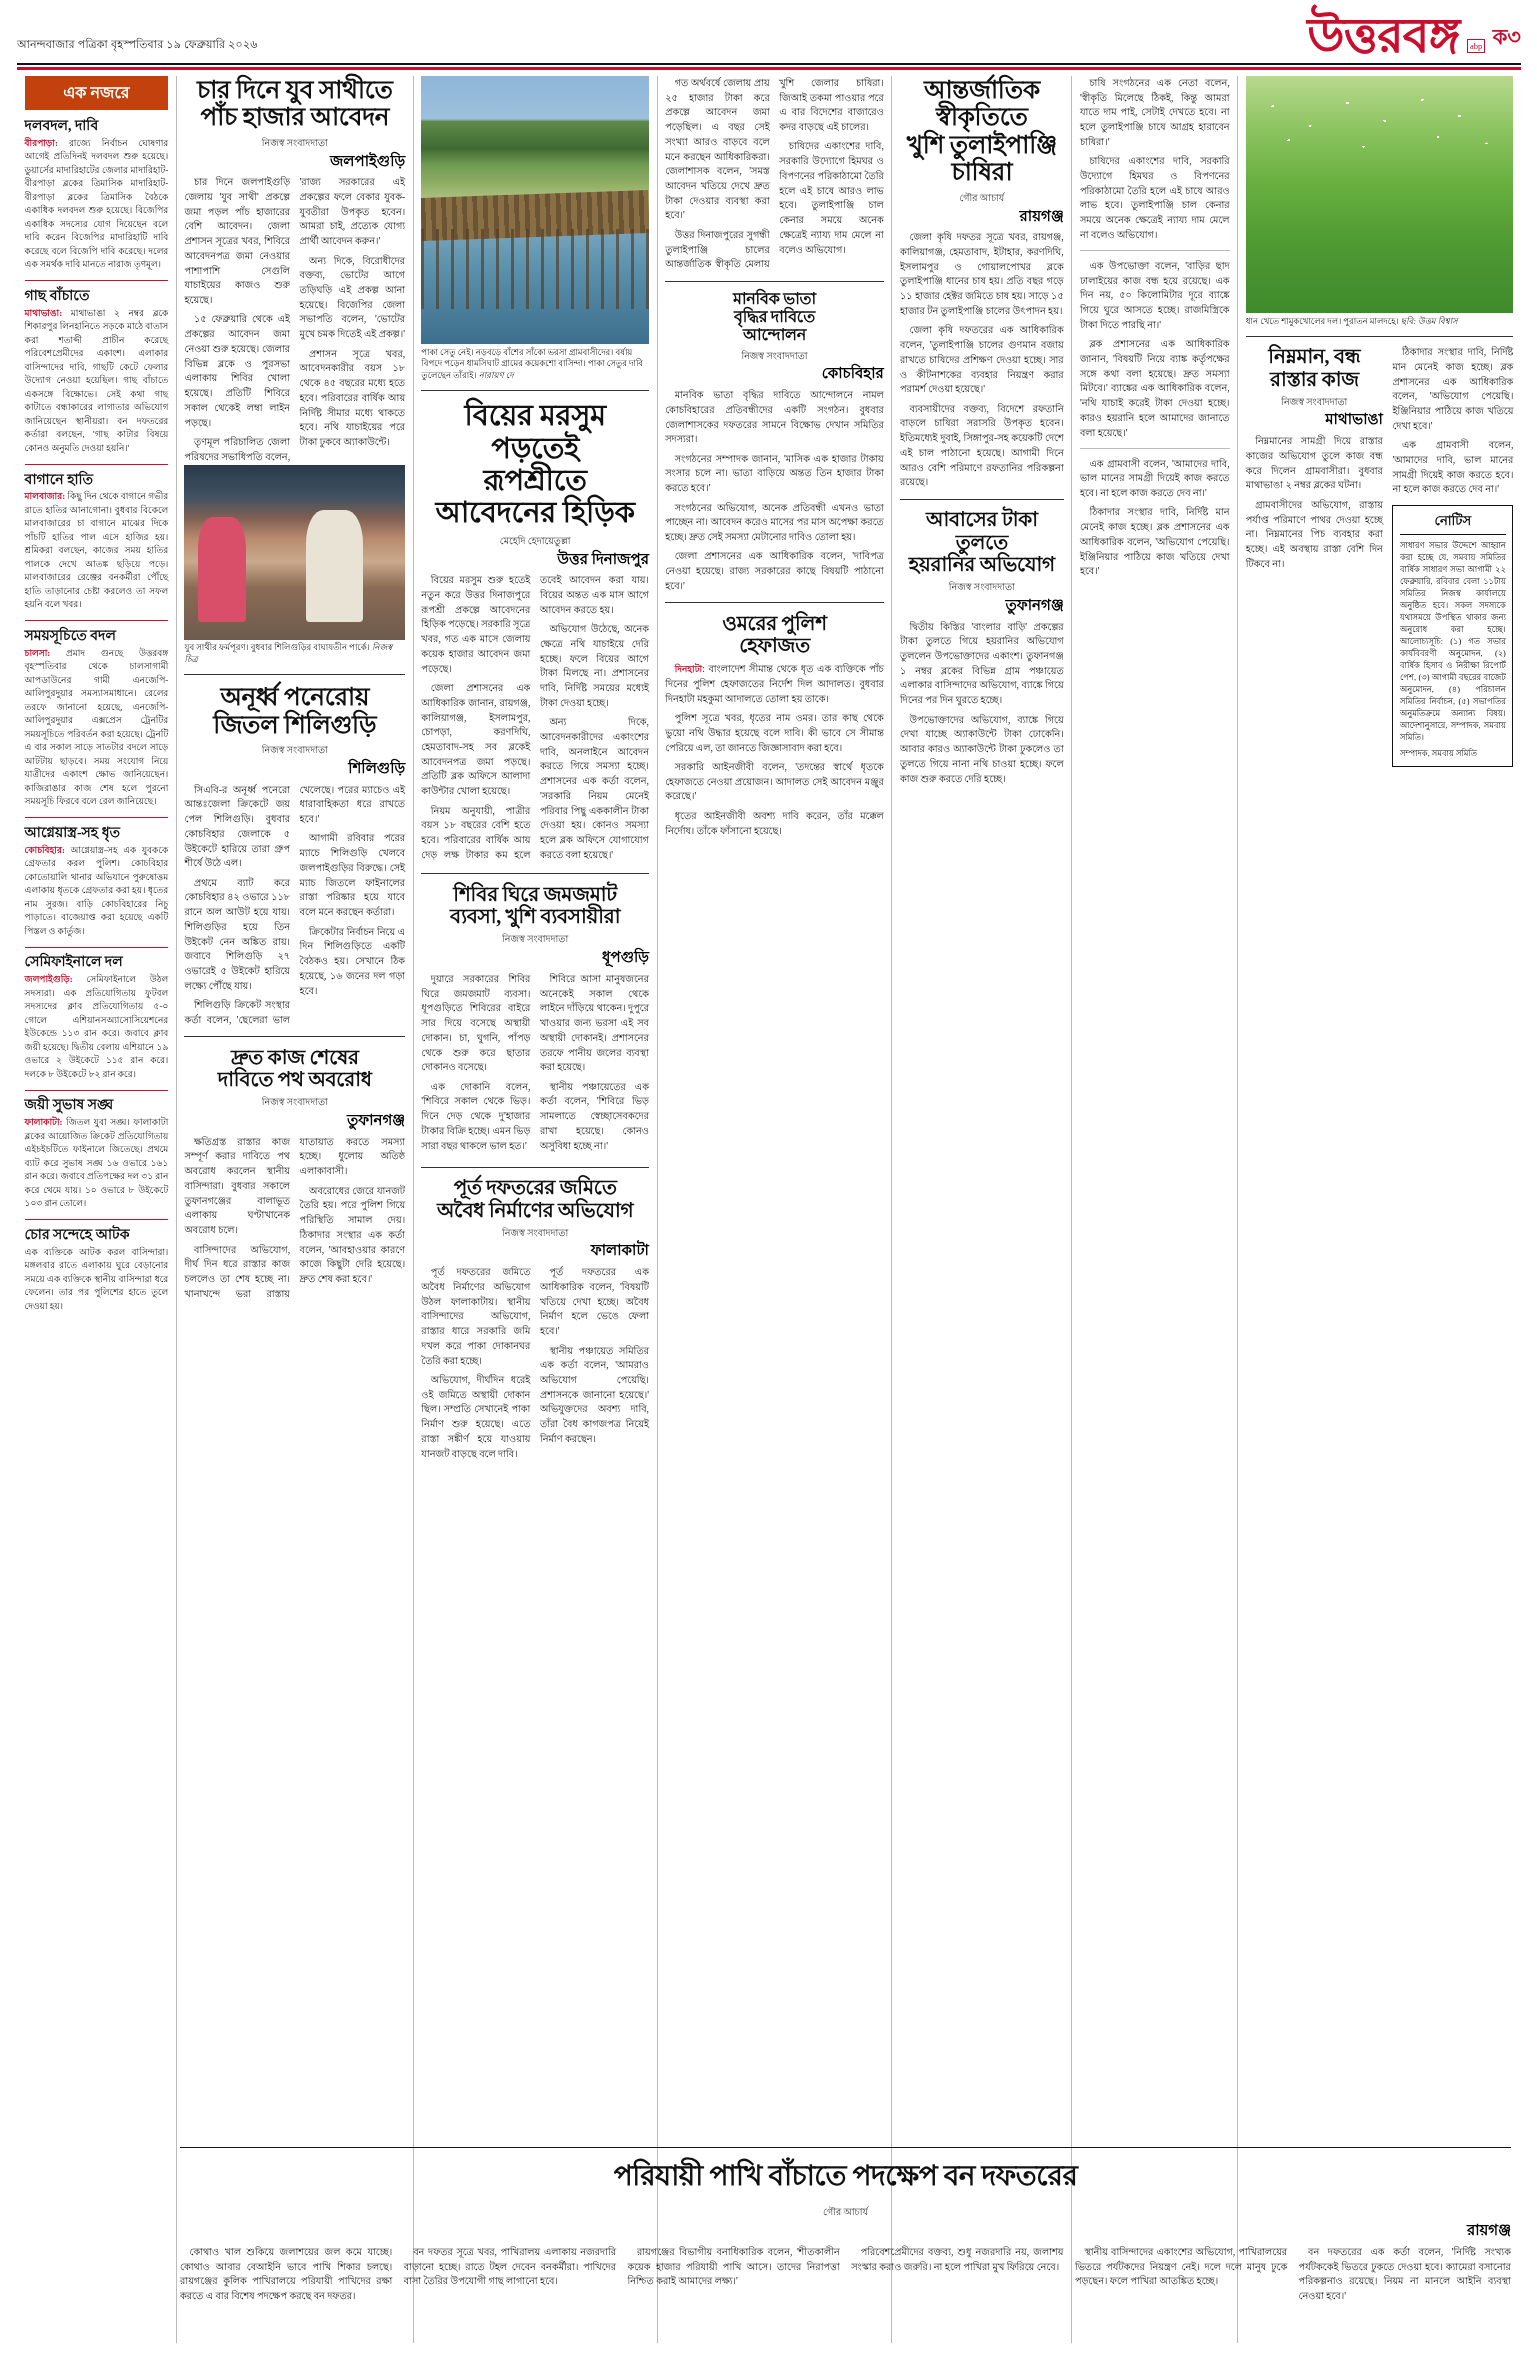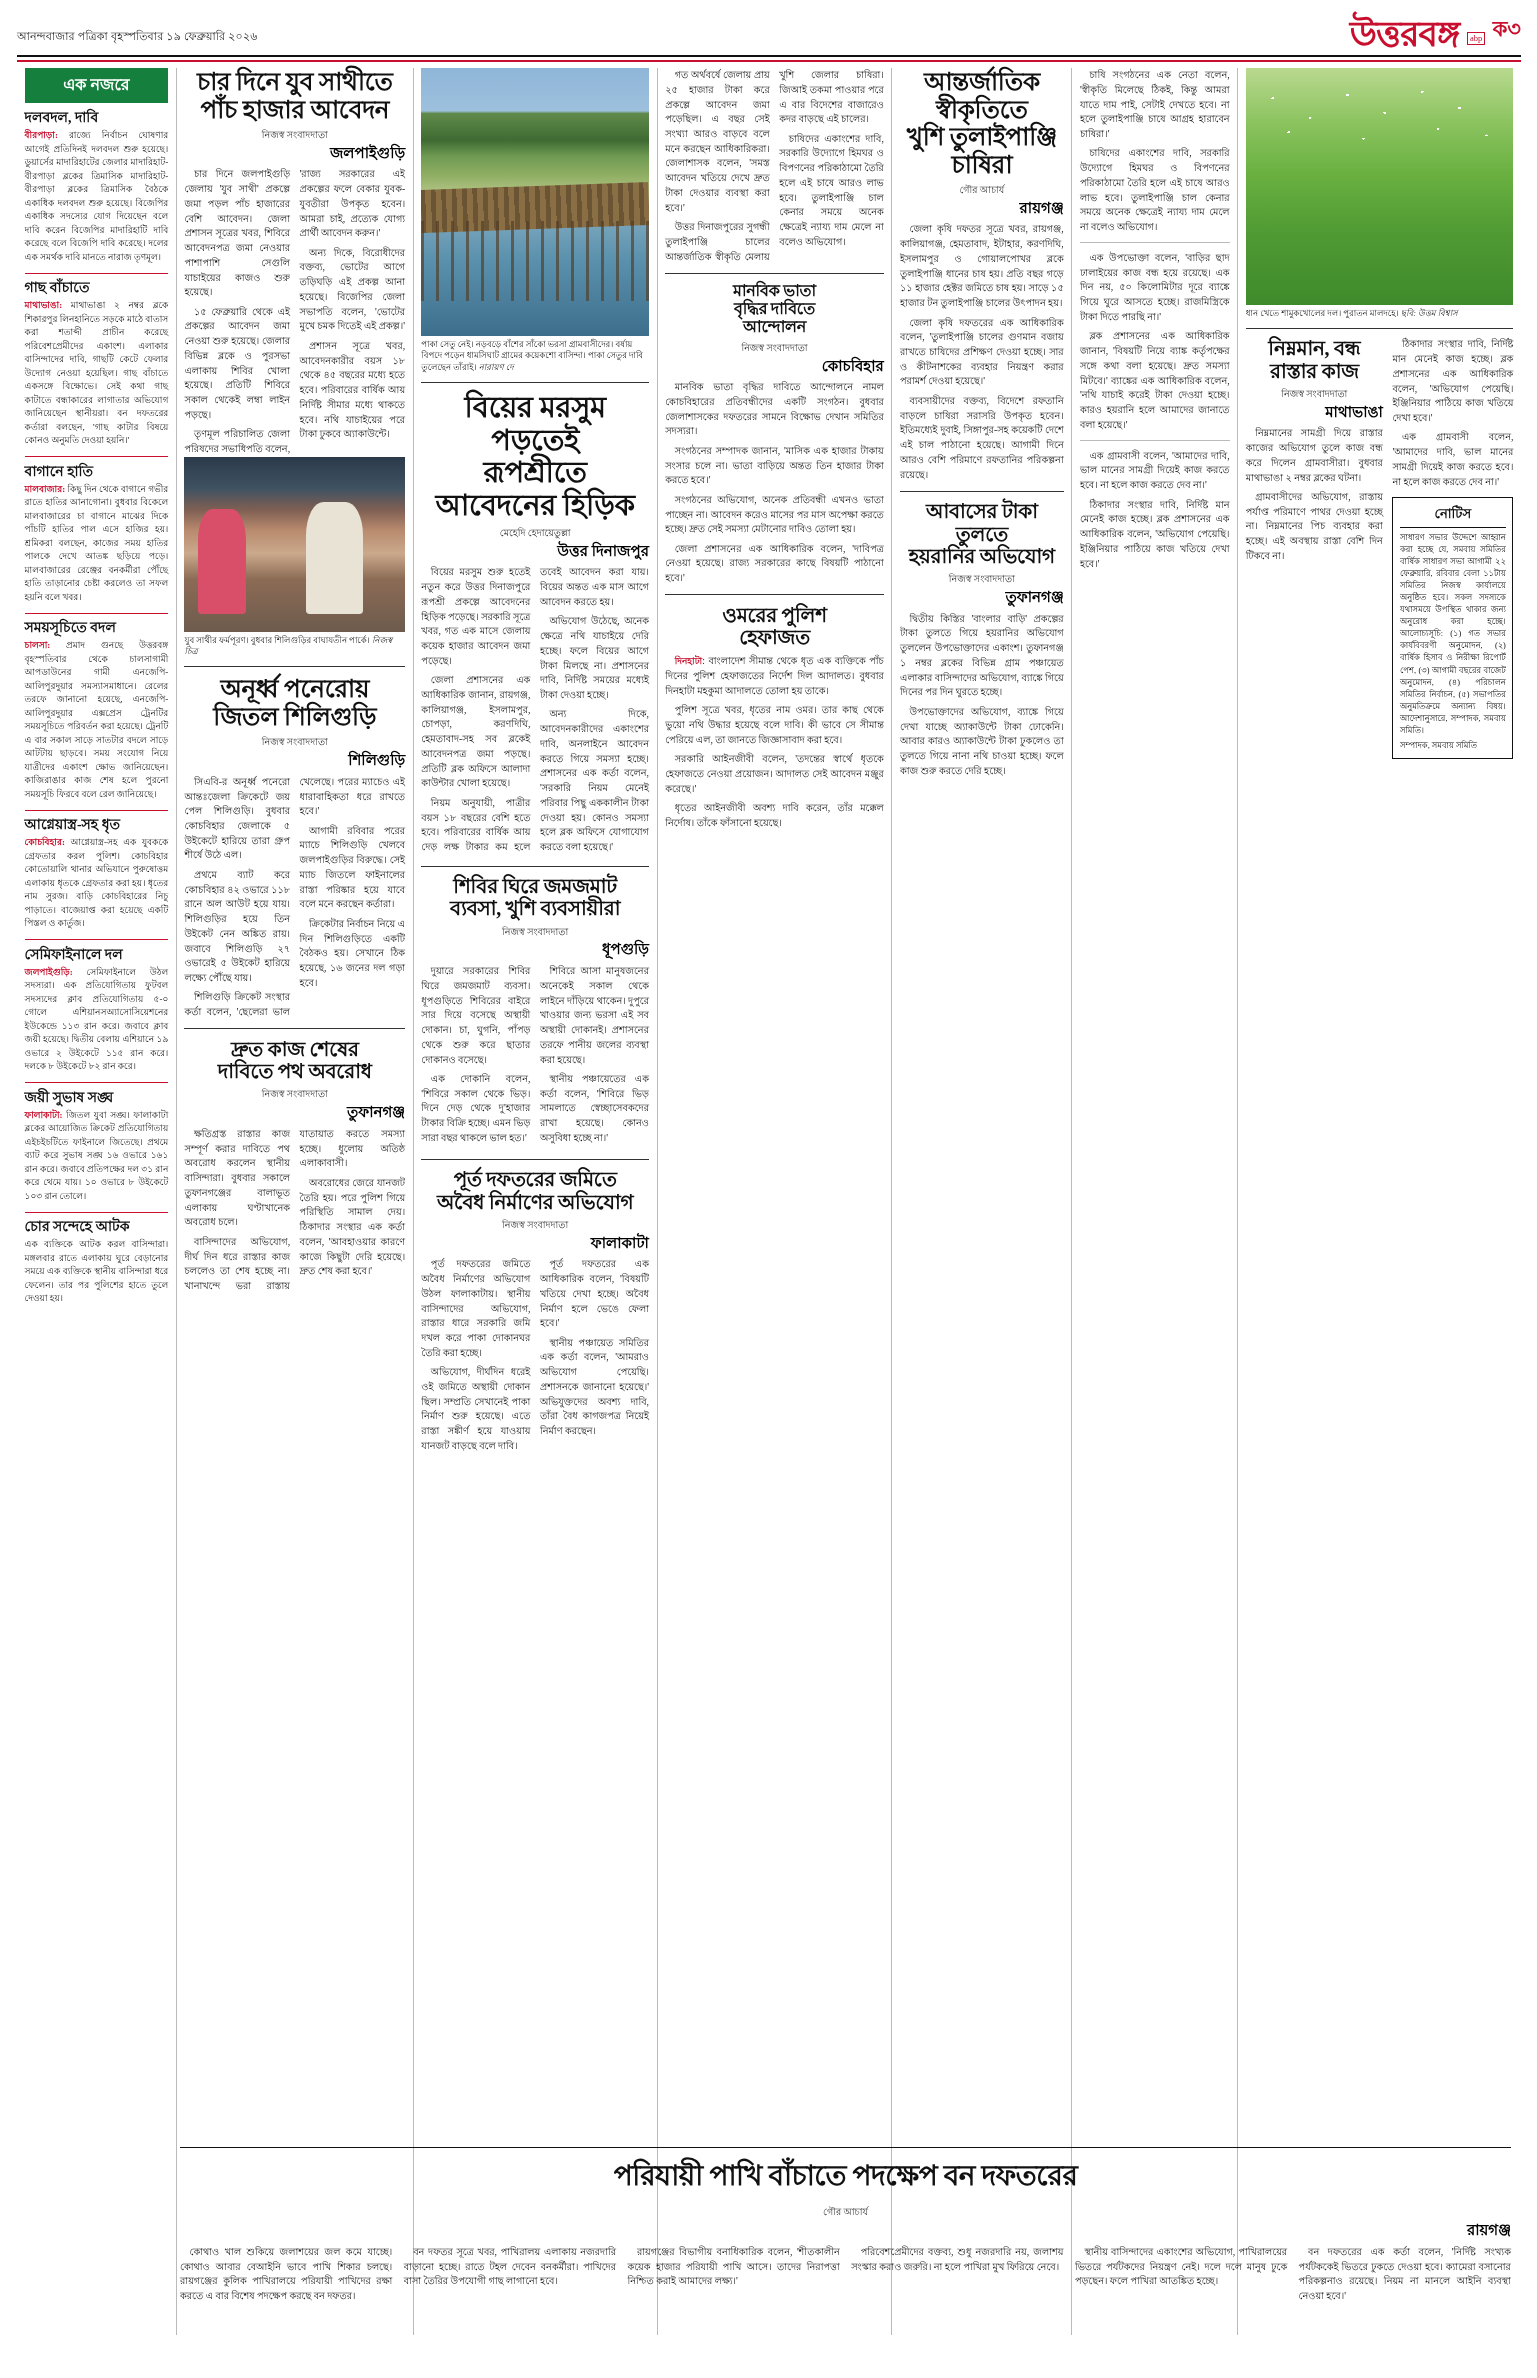--- a/index.html
+++ b/index.html
@@ -15,21 +15,21 @@
   .page { position: relative; width: 1538px; height: 2378px; padding: 13.2px 17px; }
 
   
   .masthead {
     display: flex; align-items: flex-end; justify-content: space-between;
     border-bottom: 2.8px solid #111; padding-bottom: 3.8px; margin-bottom: 1.9px;
   }
   .masthead .dateline { font-size: 11px; color: #222; letter-spacing: 0.2px; padding-bottom: 3.8px;}
   .masthead .brand { display: flex; align-items: flex-end; gap: 7.6px; }
   .masthead .brandname {
-    font-size: 35px; font-weight: bold; color: #c8102e; line-height: .95;
+    font-size: 48px; font-weight: bold; color: #c8102e; line-height: .95;
     font-family: "Liberation Serif", serif; letter-spacing: -0.9px;
   }
   .masthead .brandmark { font-size: 8.5px; border:0.9px solid #c8102e; color:#c8102e; padding:0.9px 1.9px; margin-bottom:5.7px;}
   .masthead .pageno { font-size: 21px; font-weight: bold; color: #c8102e; padding-bottom: 2.8px; }
 
   .rule-red { height: 2.8px; background: #c8102e; margin: 2.8px 0 5.7px; }
 
   
   .cols { display: flex; gap: 0; height: 2267px; }
   .col { padding: 0 7.6px; }
@@ -59,21 +59,21 @@
   .body { font-size: 9.7px; line-height: 1.52; text-align: justify; color: #1a1a1a; }
   .body p { margin: 0 0 4.7px; text-indent: 9.5px; }
   .twocol { column-count: 2; column-gap: 9.5px; }
   .fourcol { column-count: 4; column-gap: 9.5px; }
 
   .sep { border-top: 0.9px solid #333; margin: 8.5px 0; }
   .sep-thin { border-top: 0.9px solid #bbb; margin: 7.6px 0; }
 
   
   .ek-head {
-    background: #15803d; color: #fff; font-weight: bold; font-size: 16px;
+    background: #c2410c; color: #fff; font-weight: bold; font-size: 16px;
     text-align: center; padding: 3.8px 0; margin-bottom: 7.6px;
   }
   .ek-item { margin-bottom: 8.5px; }
   .ek-title { font-size: 14px; font-weight: bold; color: #111; margin-bottom: 2.8px; line-height:1.15;}
   .ek-tag { font-size: 9px; font-weight: bold; color: #c8102e; }
   .ek-body { font-size: 9px; line-height: 1.5; text-align: justify; color: #1a1a1a; }
   .ek-rule { border-top: 0.9px solid #c8102e; margin: 6.6px 0; }
 
   
   .photo { width: 100%; position: relative; overflow: hidden; background: #8aa; }

